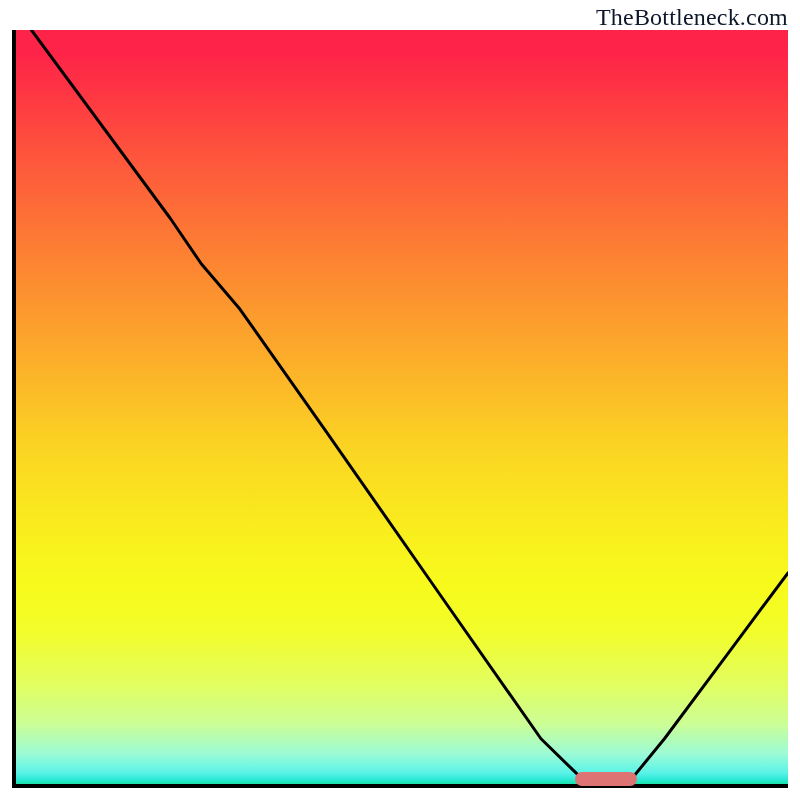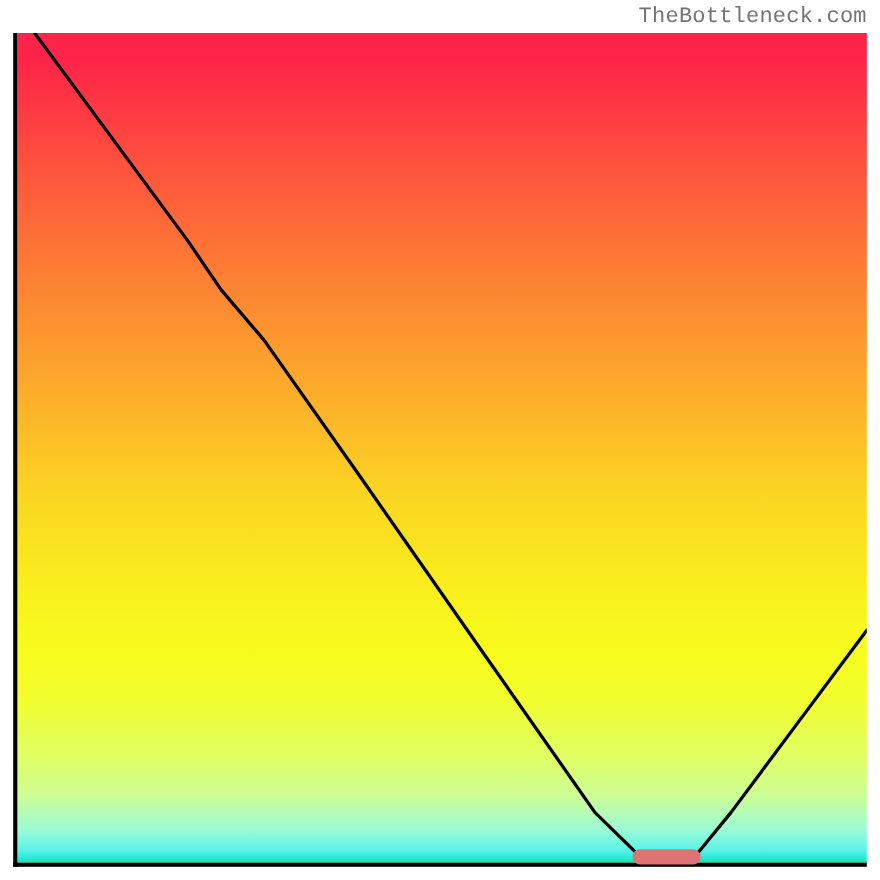--- a/index.html
+++ b/index.html
@@ -6,23 +6,23 @@
   html, body { width: 800px; height: 800px; overflow: hidden; background: #fff; }
   .chart-wrap {
     position: relative;
     width: 800px;
     height: 800px;
   }
   .watermark {
     position: absolute;
     top: 4px;
     right: 12px;
-    font-family: Liberation Mono, monospace;
-    font-size: 20px;
-    color: #737373;
+    font-family: Liberation Serif, serif;
+    font-size: 24px;
+    color: #0f172a;
     letter-spacing: 0.2px;
     z-index: 10;
   }
   .plot-area {
     position: absolute;
     left: 12px;
     top: 30px;
     width: 776px;
     height: 758px;
     border-left: 4px solid #000;

